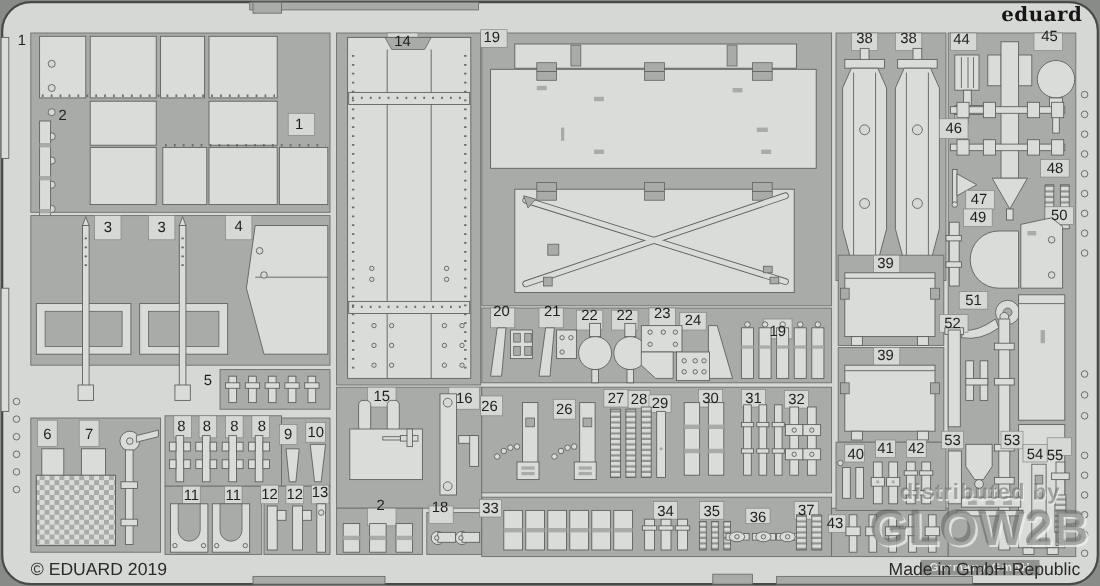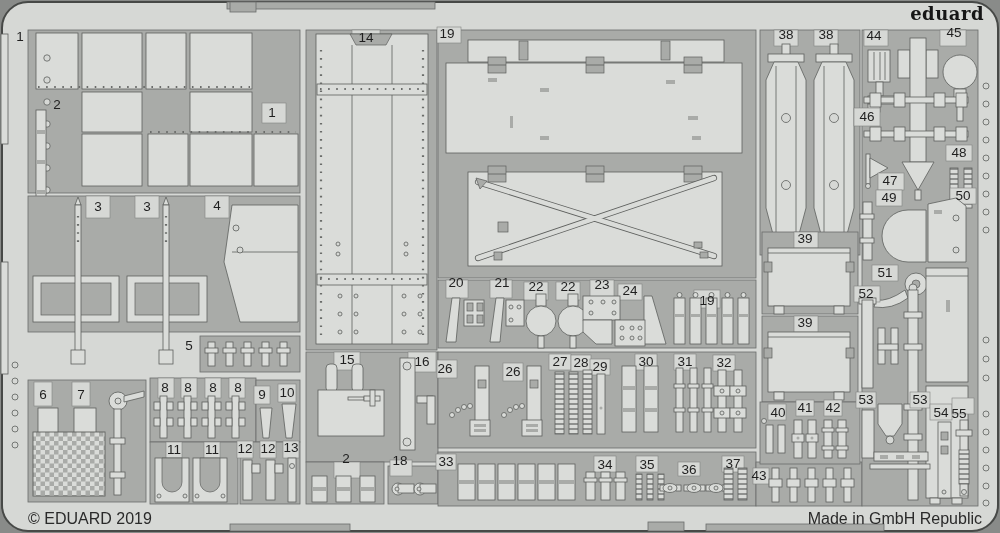--- a/index.html
+++ b/index.html
@@ -741,19 +741,24 @@
       <span class="plabel" style="left: 889px; top: 198px;">49</span>
       <span class="plabel" style="left: 963px; top: 196px;">50</span>
       <span class="plabel" style="left: 885px; top: 273px;">51</span>
       <span class="plabel" style="left: 866px; top: 294px;">52</span>
       <span class="plabel" style="left: 866px; top: 400px;">53</span>
       <span class="plabel" style="left: 920px; top: 400px;">53</span>
       <span class="plabel" style="left: 941px; top: 413px;">54</span>
       <span class="plabel" style="left: 959px; top: 414px;">55</span>
     </div>
 
+<div class="wm">
+  <span class="wm-l1">distributed by</span>
+  <span class="wm-l2">GLOW2B</span>
+  <span class="wm-l3">Germany GmbH</span>
+</div>
 
 <div class="ftr">
   <span class="copyright">© EDUARD 2019</span>
   <span class="madein">Made in GmbH Republic</span>
 </div>
 
 </div>
 
 </body></html>

